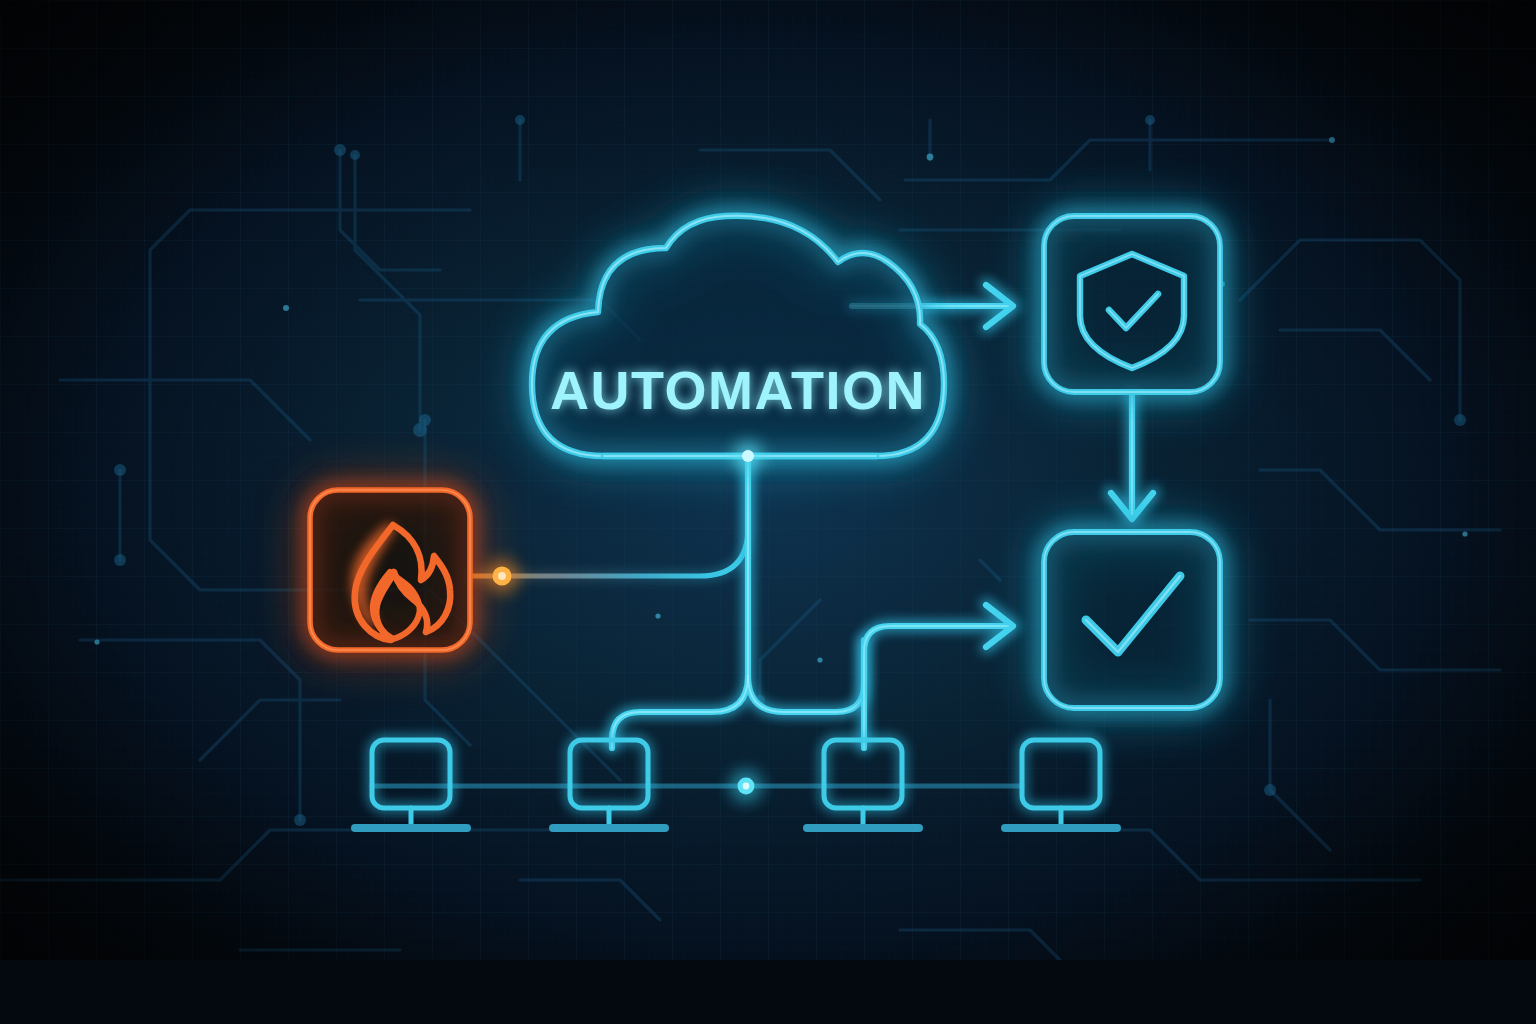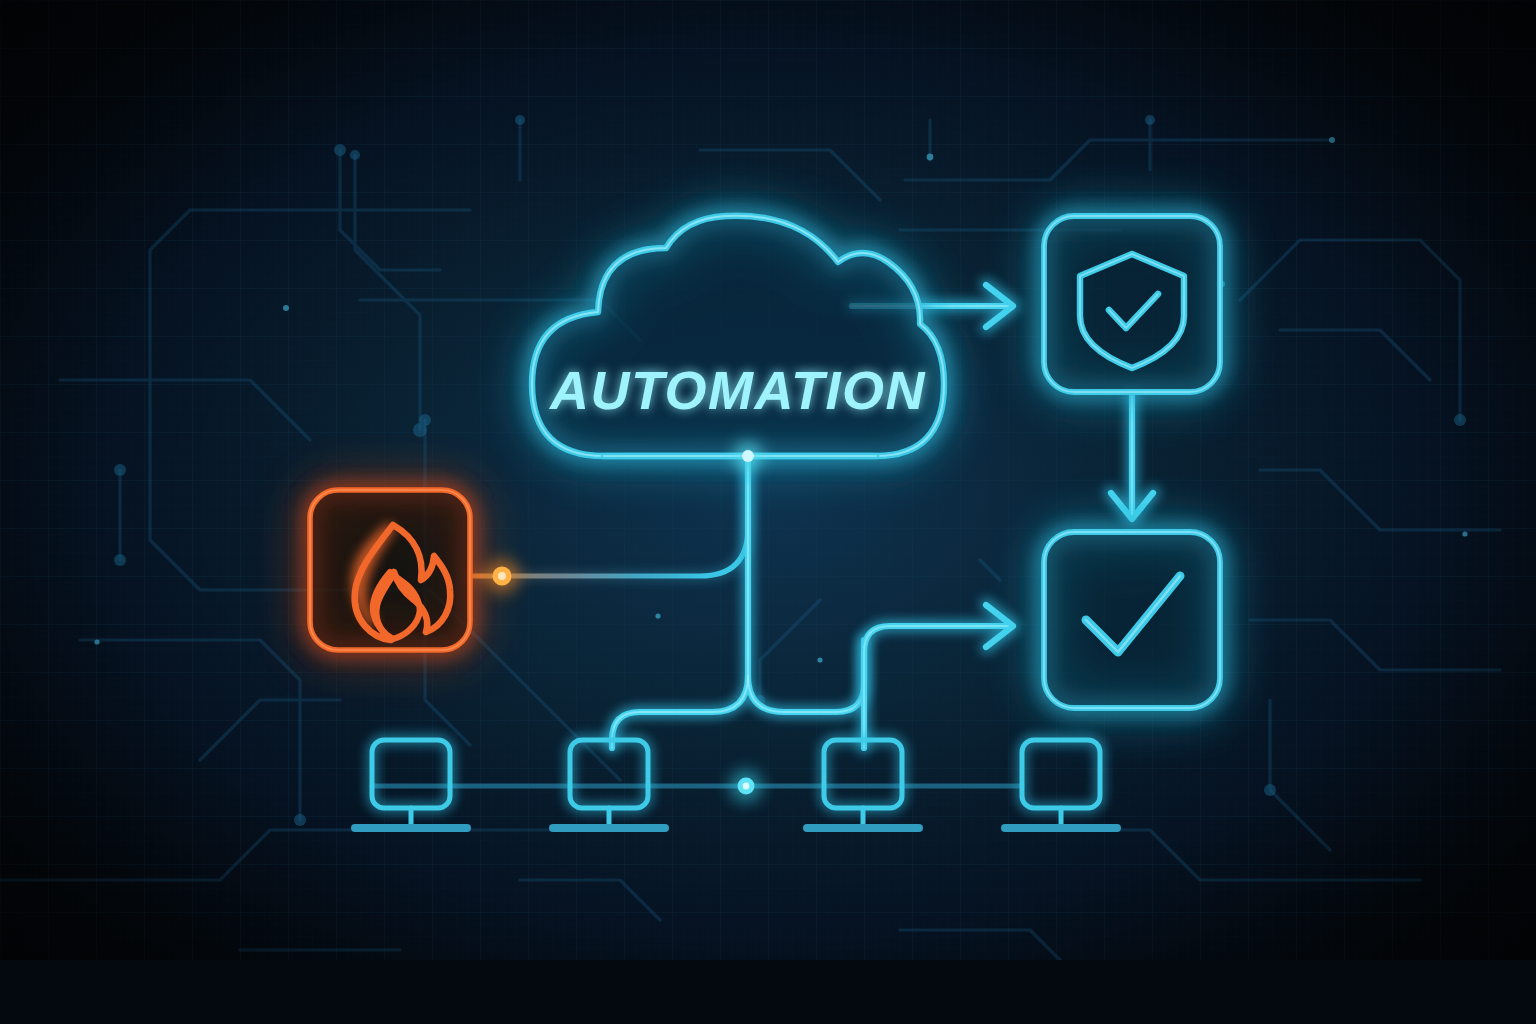--- a/index.html
+++ b/index.html
@@ -13,21 +13,20 @@
     height: 1024px;
     overflow: hidden;
     font-family: "Liberation Sans", sans-serif;
   }
   #stage {
     position: relative;
     width: 1536px;
     height: 960px;
     background: #060e1c;
     overflow: hidden;
-    font-style: italic;
   }
   #stage svg.layer {
     position: absolute;
     top: 0;
     left: 0;
     width: 1536px;
     height: 1024px;
     display: block;
   }
   .cloud-label {

